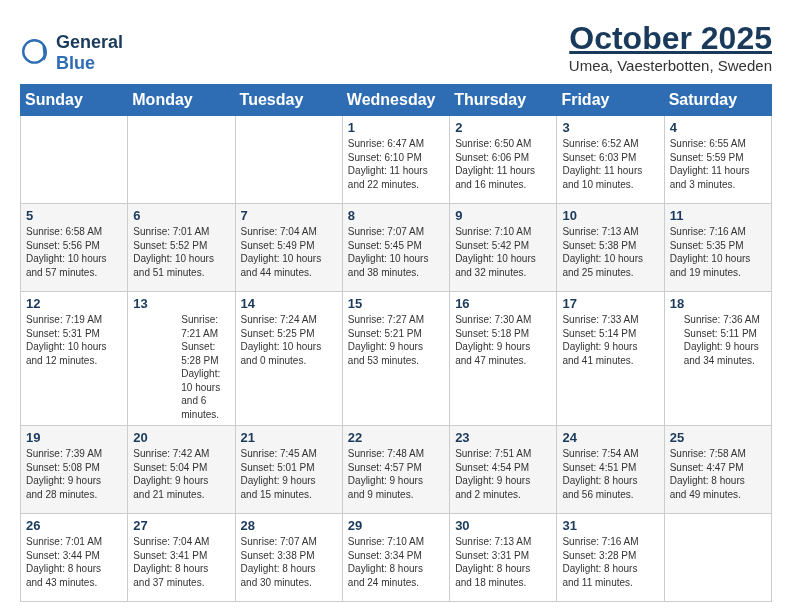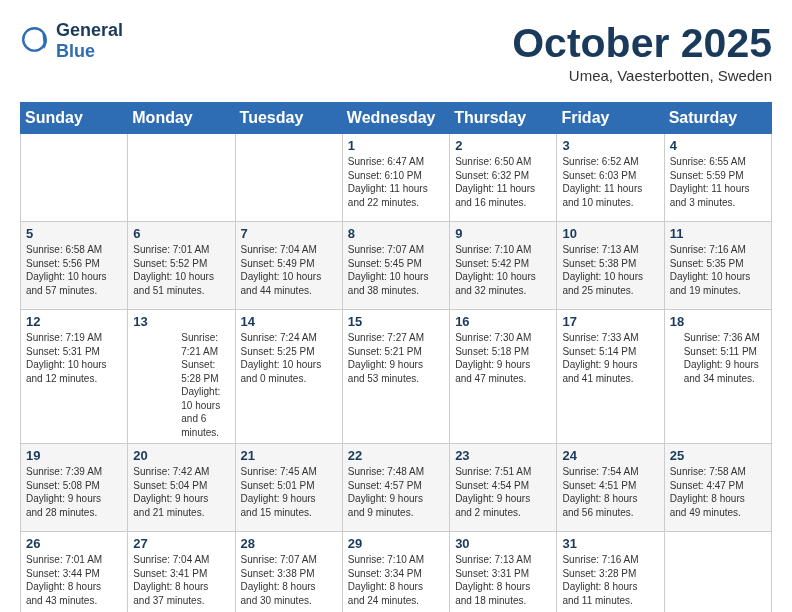--- a/index.html
+++ b/index.html
@@ -6,39 +6,40 @@
     body {
       font-family: Arial, sans-serif;
       background: #fff;
       width: 792px;
       min-height: 612px;
       padding: 20px;
     }
     .header {
       display: flex;
       justify-content: space-between;
-      align-items: flex-start;
-      margin-bottom: 18px;
+      align-items: flex-end;
+      margin-bottom: 10px;
     }
     .logo {
       display: flex;
       align-items: center;
       gap: 4px;
     }
     .logo-icon {
       width: 32px;
       height: 32px;
     }
     .title-block {
       text-align: right;
     }
     .month-title {
-      font-size: 41px;
+      font-size: 32px;
       font-weight: bold;
       color: #1a3a5c;
+      text-decoration: underline;
     }
     .location {
       font-size: 15px;
       color: #333;
     }
     table {
       width: 100%;
       border-collapse: collapse;
       table-layout: fixed;
     }
@@ -114,21 +115,21 @@
         <td>
           <div class="day-num">1</div>
           <div class="day-info" style="white-space: pre-line;">Sunrise: 6:47 AM
 Sunset: 6:10 PM
 Daylight: 11 hours
 and 22 minutes.</div>
         </td>
         <td>
           <div class="day-num">2</div>
           <div class="day-info" style="white-space: pre-line;">Sunrise: 6:50 AM
-Sunset: 6:32 PM
+Sunset: 6:06 PM
 Daylight: 11 hours
 and 16 minutes.</div>
         </td>
         <td>
           <div class="day-num">3</div>
           <div class="day-info" style="white-space: pre-line;">Sunrise: 6:52 AM
 Sunset: 6:03 PM
 Daylight: 11 hours
 and 10 minutes.</div>
         </td>

